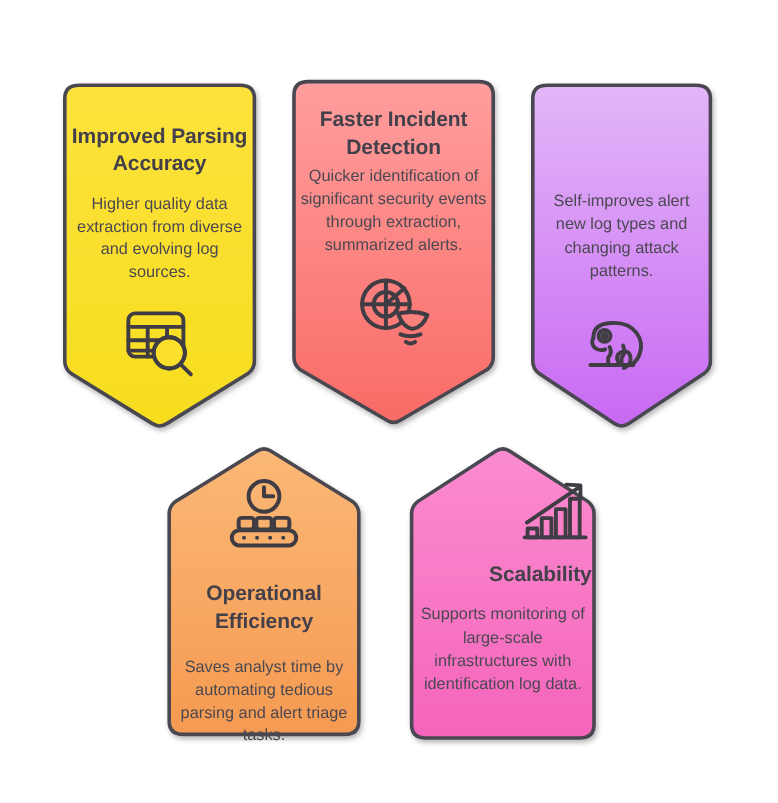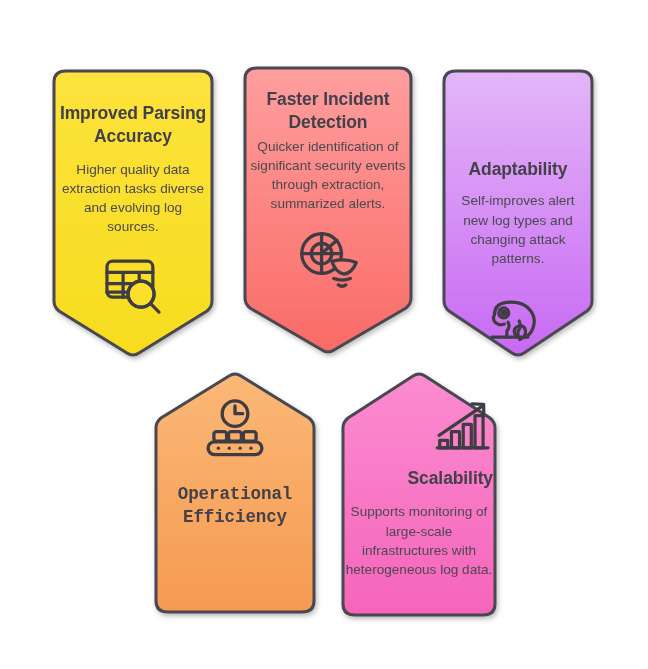--- a/index.html
+++ b/index.html
@@ -76,21 +76,21 @@
     stroke-linejoin: round;
   }
 
   
   
   #card-parsing      { left: 44px;  top: 68px;  width: 178px; height: 288px; }
   #card-detection    { left: 235px; top: 65px;  width: 186px; height: 288px; }
   #card-adaptability { left: 434px; top: 68px;  width: 168px; height: 288px; }
 
   
-  #card-efficiency   { left: 146px; top: 371px; width: 178px; height: 245px; font-family: Liberation Mono, monospace; }
+  #card-efficiency   { left: 131px; top: 371px; width: 178px; height: 245px; }
   #card-scalability  { left: 333px; top: 371px; width: 172px; height: 248px; }
 
   #card-parsing .content      { padding: 34px 13px 0; }
   #card-detection .content    { padding: 23px 12px 0; }
   #card-adaptability .content { padding: 90px 13px 0; }
   #card-efficiency .content   { padding: 26px 12px 0; }
   #card-scalability .content  { padding: 26px 12px 0; align-items: flex-end; }
 
   #card-parsing .title      { margin-bottom: 11px; }
   #card-detection .title    { margin-bottom: 2px; }
@@ -118,21 +118,21 @@
           </linearGradient>
           <filter id="sh1" x="-25%" y="-25%" width="150%" height="150%">
             <feDropShadow dx="1.5" dy="2.5" stdDeviation="2.4" flood-color="#000000" flood-opacity="0.28"></feDropShadow>
           </filter>
         </defs>
         <path filter="url(#sh1)" d="M10,14 Q10,3 22,3 L156,3 Q168,3 168,14 L168,233 Q168,239 163,243 L95,285 Q89,289 83,285 L15,243 Q10,239 10,233 Z" fill="url(#grad1)" stroke="#4a4750" stroke-width="3"></path>
       </svg>
     </div>
     <div class="content">
       <div class="title">Improved Parsing Accuracy</div>
-      <div class="desc">Higher quality data extraction tasks diverse and evolving log sources.</div>
+      <div class="desc">Higher quality data extraction from diverse and evolving log sources.</div>
       <div class="icon">
         <svg viewBox="0 0 100 100" width="62" height="62">
           <rect x="8" y="10" width="74" height="58" rx="9"></rect>
           <line x1="8" y1="28" x2="82" y2="28"></line>
           <line x1="8" y1="46" x2="60" y2="46"></line>
           <line x1="8" y1="60" x2="40" y2="60"></line>
           <line x1="34" y1="28" x2="34" y2="68"></line>
           <line x1="60" y1="28" x2="60" y2="46"></line>
           <circle cx="63" cy="63" r="21" fill="#FBDF2A"></circle>
           <circle cx="63" cy="63" r="21"></circle>
@@ -184,21 +184,20 @@
             <stop offset="100%" stop-color="#C869F3"></stop>
           </linearGradient>
           <filter id="sh3" x="-25%" y="-25%" width="150%" height="150%">
             <feDropShadow dx="1.5" dy="2.5" stdDeviation="2.4" flood-color="#000000" flood-opacity="0.28"></feDropShadow>
           </filter>
         </defs>
         <path filter="url(#sh3)" d="M10,14 Q10,3 22,3 L146,3 Q158,3 158,14 L158,233 Q158,239 153,243 L90,285 Q84,289 78,285 L15,243 Q10,239 10,233 Z" fill="url(#grad3)" stroke="#4a4750" stroke-width="3"></path>
       </svg>
     </div>
     <div class="content">
-      <div class="title">Adaptability</div>
       <div class="desc">Self-improves alert new log types and changing attack patterns.</div>
       <div class="icon">
         <svg viewBox="0 0 100 100" width="62" height="62">
           <path d="M12,40 Q12,22 32,20 Q58,17 70,33 Q80,46 74,62 Q69,76 56,77 Q46,77 44,68 Q43,60 52,58 Q61,57 62,66 Q63,76 53,80"></path>
           <path d="M12,40 Q8,47 14,53 Q20,58 28,55"></path>
           <circle cx="27" cy="37" r="8"></circle>
           <circle cx="27" cy="37" r="2.8" fill="#3f3c44"></circle>
           <path d="M34,52 Q38,60 32,66 L32,76"></path>
           <path d="M52,50 Q56,60 50,66 L50,76"></path>
           <line x1="8" y1="76" x2="66" y2="76"></line>
@@ -231,20 +230,21 @@
           <rect x="40" y="54" width="20" height="15" rx="4"></rect>
           <rect x="63" y="54" width="20" height="15" rx="4"></rect>
           <rect x="8" y="70" width="84" height="20" rx="10"></rect>
           <circle cx="24" cy="80" r="2.6" fill="#3f3c44" stroke="none"></circle>
           <circle cx="41" cy="80" r="2.6" fill="#3f3c44" stroke="none"></circle>
           <circle cx="58" cy="80" r="2.6" fill="#3f3c44" stroke="none"></circle>
           <circle cx="75" cy="80" r="2.6" fill="#3f3c44" stroke="none"></circle>
         </svg>
       </div>
       <div class="title">Operational Efficiency</div>
+      <div class="desc">Saves analyst time by automating tedious parsing and alert triage tasks.</div>
     </div>
   </div>
 
   <div class="card" id="card-scalability">
     <div class="shape">
       <svg viewBox="0 0 172 248" preserveAspectRatio="none">
         <defs>
           <linearGradient id="grad5" x1="0" y1="0" x2="0" y2="1">
             <stop offset="0%" stop-color="#FB8CD0"></stop>
             <stop offset="100%" stop-color="#F564BB"></stop>
@@ -262,17 +262,17 @@
           <line x1="10" y1="82" x2="92" y2="82"></line>
           <rect x="14" y="70" width="13" height="12"></rect>
           <rect x="33" y="56" width="13" height="26"></rect>
           <rect x="52" y="44" width="13" height="38"></rect>
           <rect x="71" y="30" width="13" height="52"></rect>
           <line x1="13" y1="62" x2="84" y2="14"></line>
           <polyline points="66,11 85,12 85,30"></polyline>
         </svg>
       </div>
       <div class="title">Scalability</div>
-      <div class="desc">Supports monitoring of large-scale infrastructures with heterogeneous log data.</div>
+      <div class="desc">Supports monitoring of large-scale infrastructures with identification log data.</div>
     </div>
   </div>
 
 </div>
 
 </body></html>

